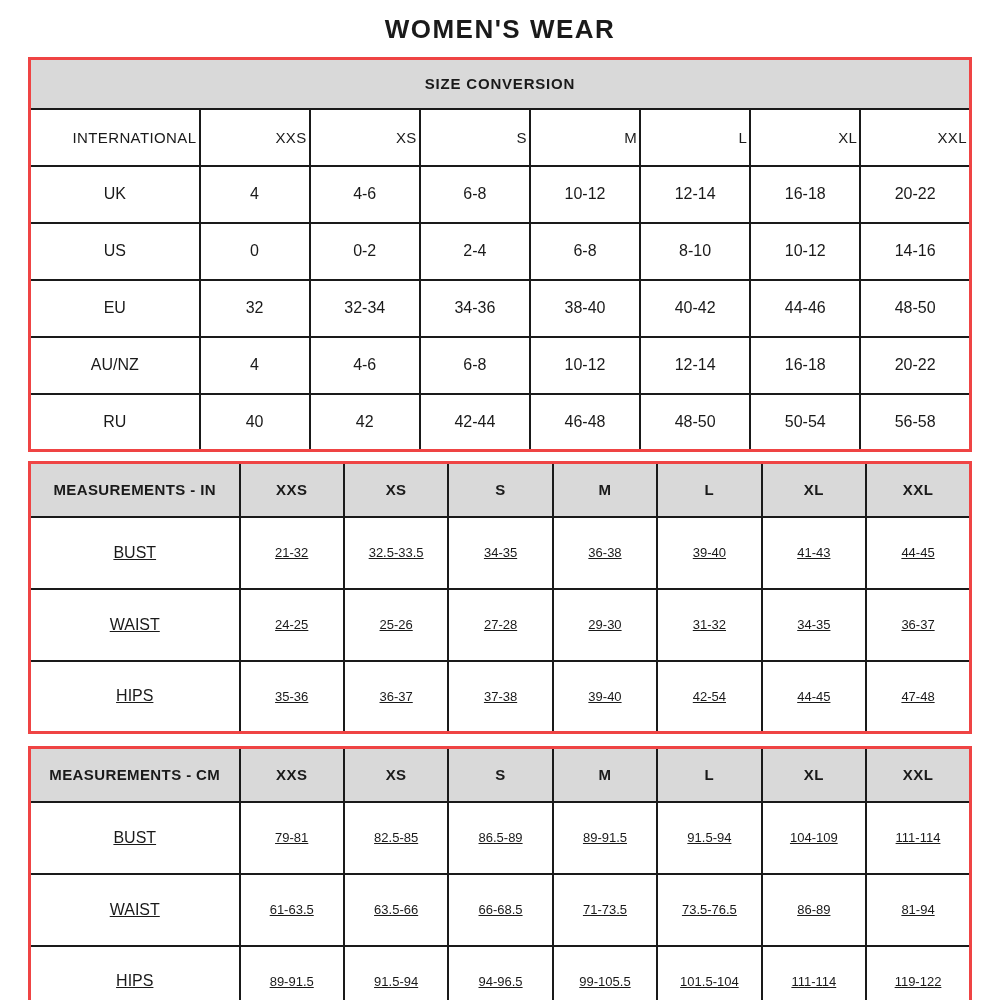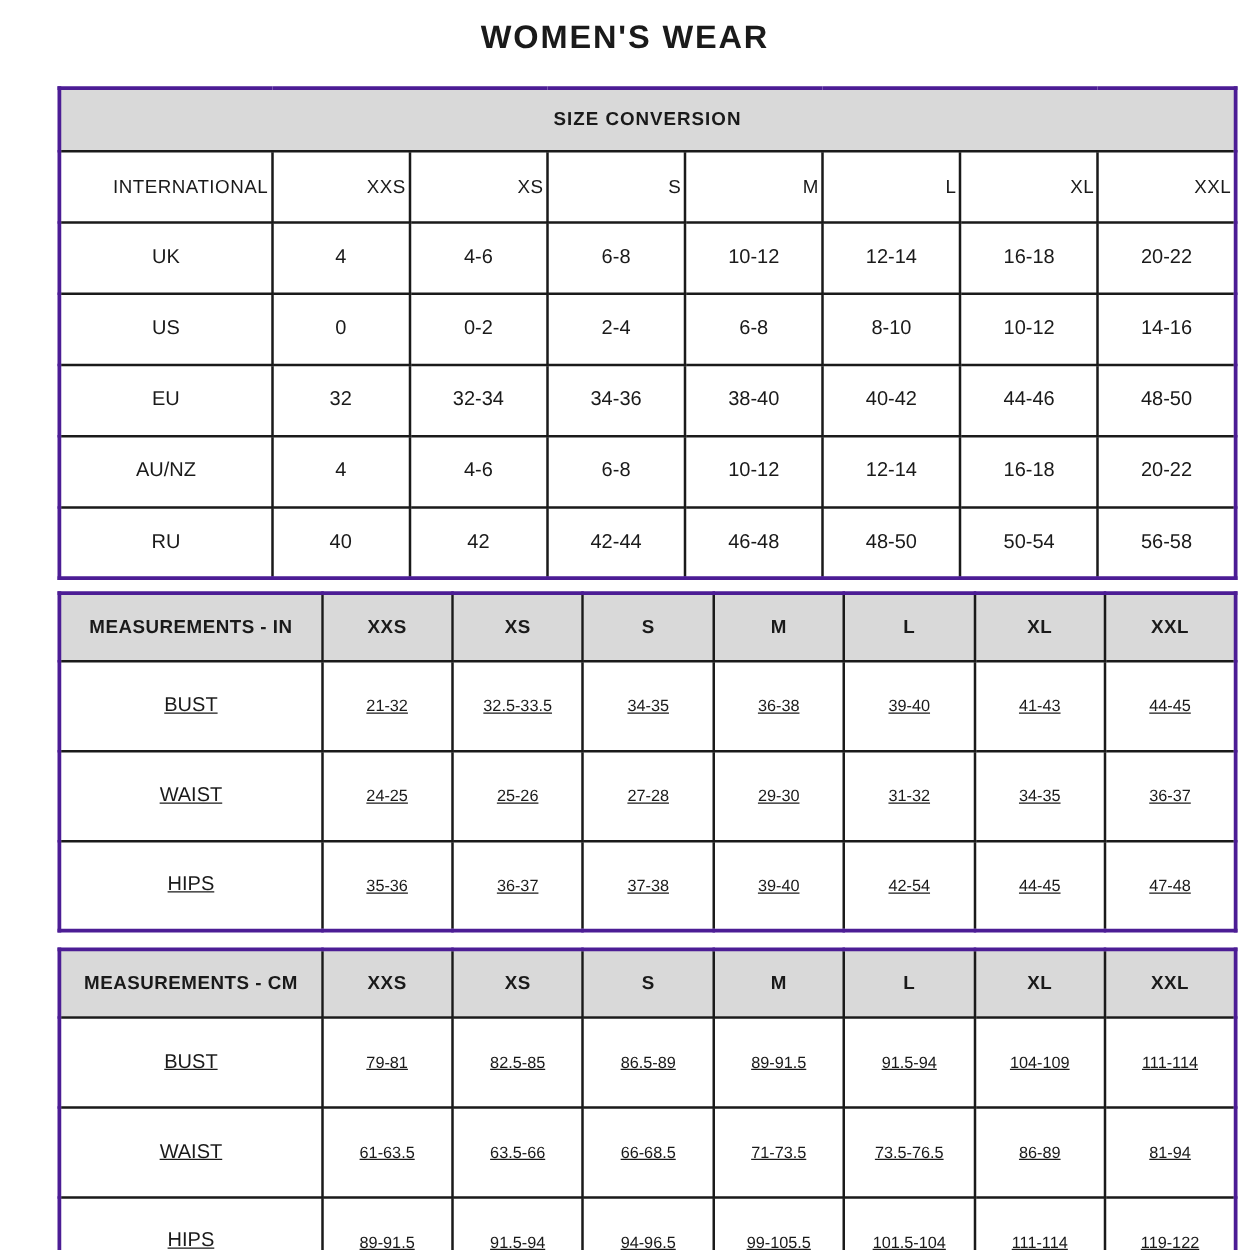--- a/index.html
+++ b/index.html
@@ -7,33 +7,32 @@
     margin: 0; padding: 0;
     width: 1000px; height: 1000px;
     background: #ffffff;
     font-family: "Liberation Sans", "DejaVu Sans", sans-serif;
     color: #1a1a1a;
   }
   .page { padding: 0 28px; }
 
   .main-title {
     margin: 0;
-    padding: 14px 0 24px;
+    padding: 14px 0 12px;
     text-align: center;
     font-size: 26px;
     font-weight: 700;
     letter-spacing: 1.5px;
   }
 
   table.tbl {
     width: 100%;
     border-collapse: collapse;
     table-layout: fixed;
-    border: 3px solid #4c1d95;
-    margin-left: 18px;
+    border: 3px solid #ef4444;
   }
   .tbl th, .tbl td {
     border: 2px solid #1a1a1a;
     text-align: center;
     vertical-align: middle;
     padding: 0 2px;
     overflow: hidden;
   }
   .gray { background: #d9d9d9; }
 

